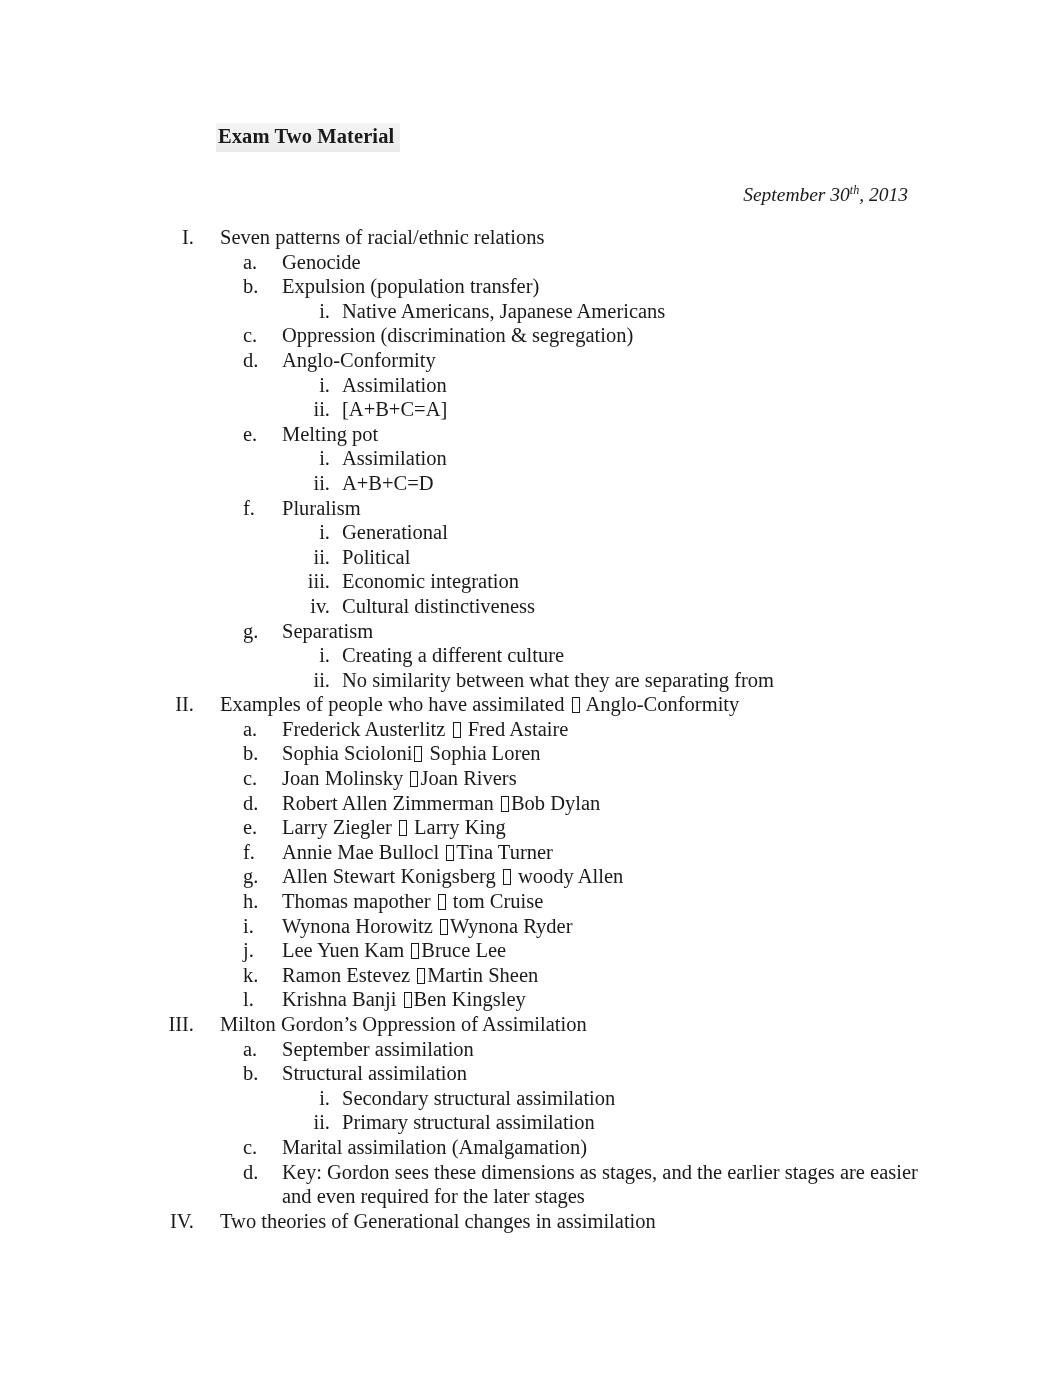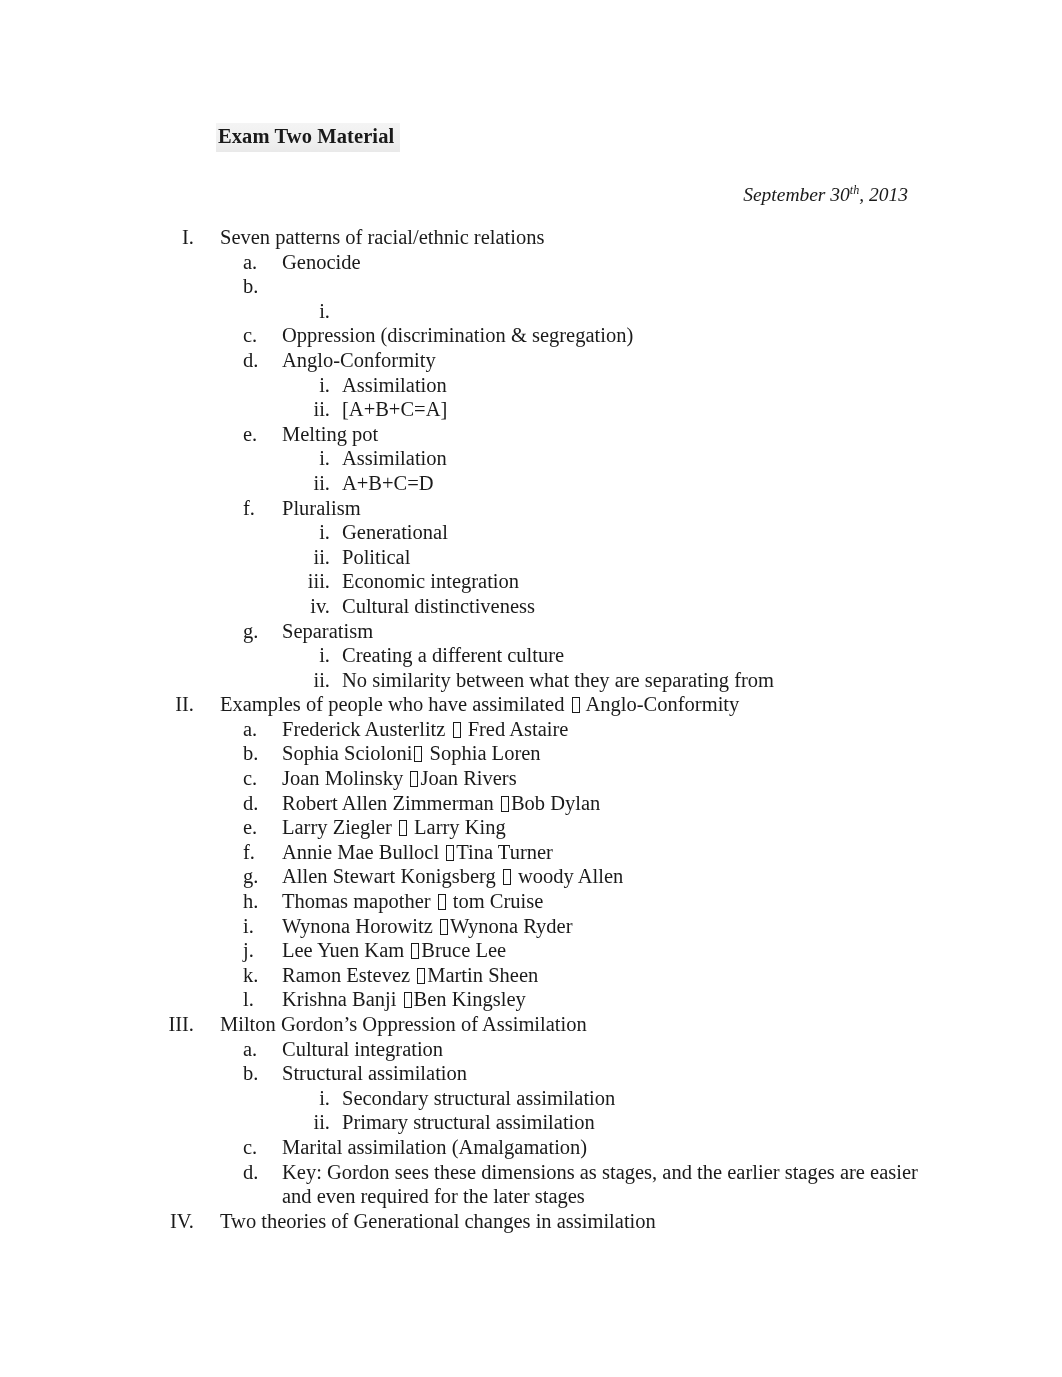--- a/index.html
+++ b/index.html
@@ -132,23 +132,25 @@
       <div class="lvl1-item">
         <span class="marker">I.</span>
         <span class="txt">Seven patterns of racial/ethnic relations</span>
       </div>
       <div class="lvl2-item">
         <span class="marker">a.</span>
         <span class="txt">Genocide</span>
       </div>
       <div class="lvl2-item">
         <span class="marker">b.</span>
-      </div>
-      <div class="lvl3-item">
-        <span class="marker">i.</span>
+        <span class="txt">Expulsion (population transfer)</span>
+      </div>
+      <div class="lvl3-item">
+        <span class="marker">i.</span>
+        <span class="txt">Native Americans, Japanese Americans</span>
       </div>
       <div class="lvl2-item">
         <span class="marker">c.</span>
         <span class="txt">Oppression (discrimination &amp; segregation)</span>
       </div>
       <div class="lvl2-item">
         <span class="marker">d.</span>
         <span class="txt">Anglo-Conformity</span>
       </div>
       <div class="lvl3-item">
@@ -254,21 +256,21 @@
       <div class="lvl2-item">
         <span class="marker">l.</span>
         <span class="txt">Krishna Banji <span class="tofu"></span>Ben Kingsley</span>
       </div>
       <div class="lvl1-item">
         <span class="marker">III.</span>
         <span class="txt">Milton Gordon’s Oppression of Assimilation</span>
       </div>
       <div class="lvl2-item">
         <span class="marker">a.</span>
-        <span class="txt">Cultural integration</span>
+        <span class="txt">September assimilation</span>
       </div>
       <div class="lvl2-item">
         <span class="marker">b.</span>
         <span class="txt">Structural assimilation</span>
       </div>
       <div class="lvl3-item">
         <span class="marker">i.</span>
         <span class="txt">Secondary structural assimilation</span>
       </div>
       <div class="lvl3-item">

